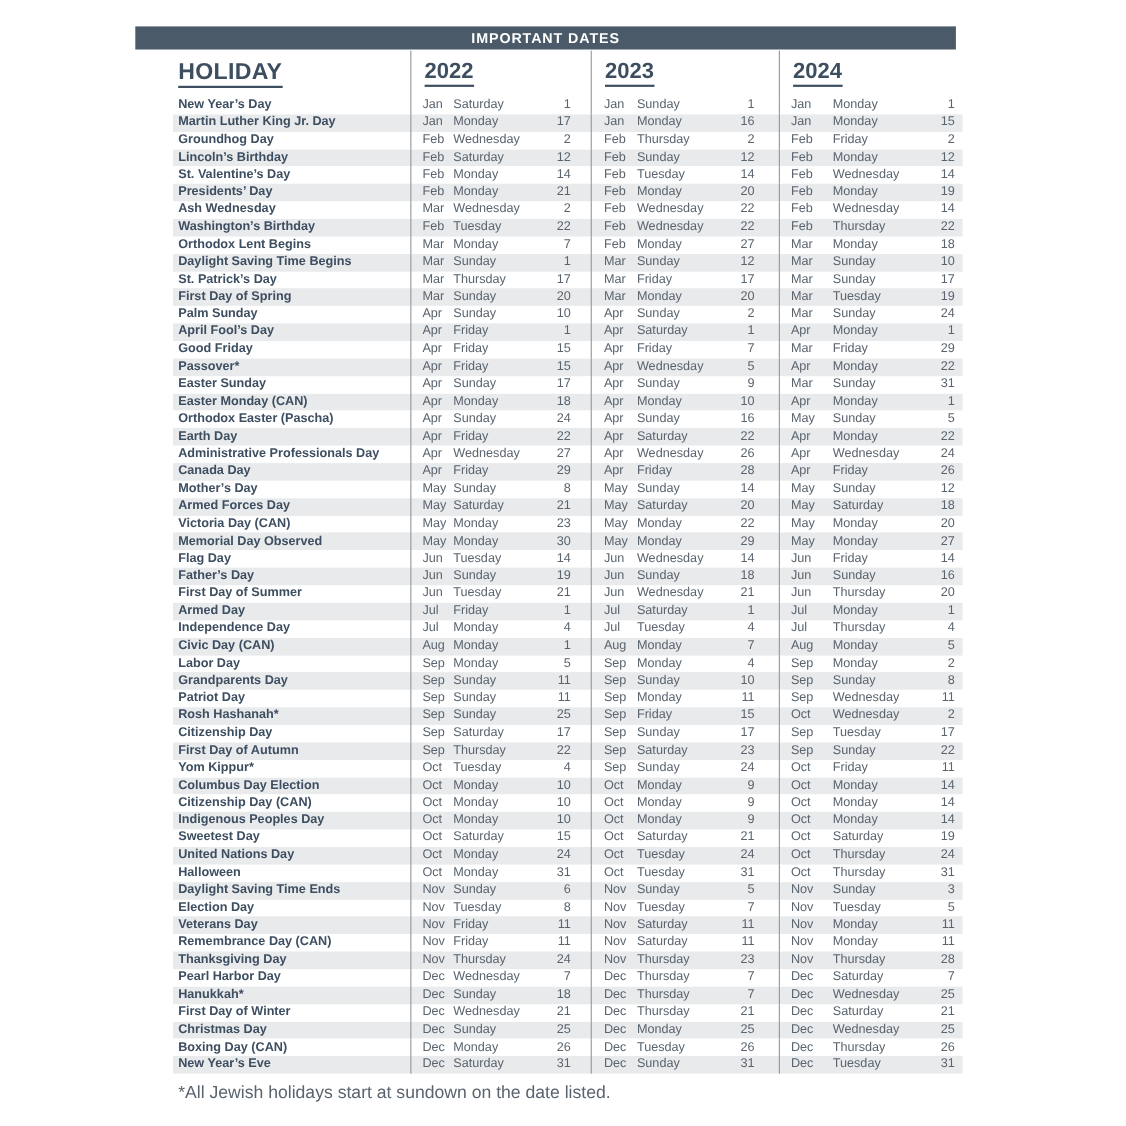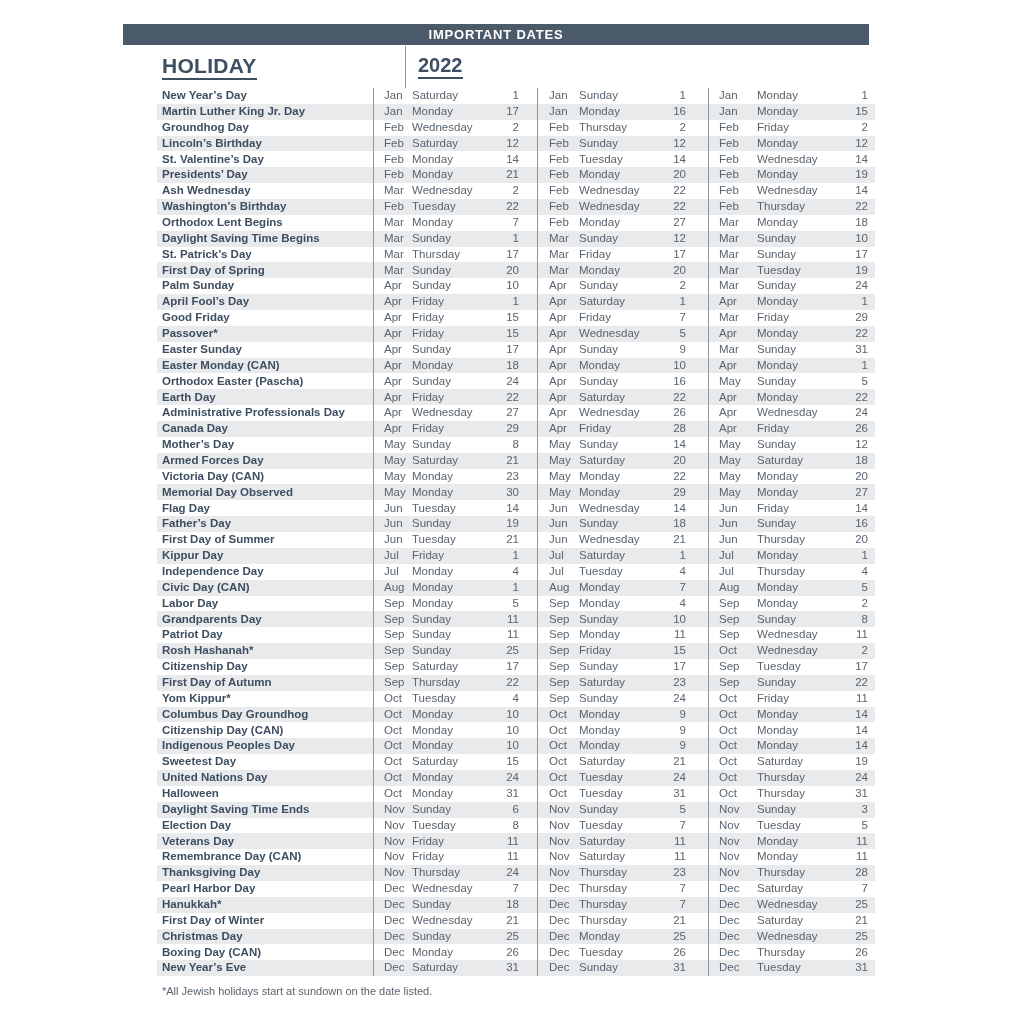--- a/index.html
+++ b/index.html
@@ -17,21 +17,21 @@
     font-weight:bold; font-size:13px; letter-spacing:0.8px;
   }
 
   .table { position:absolute; left:123px; top:46px; width:752px; }
 
   .hrow, .row {
     display:grid;
     grid-template-columns:250px 164px 171px 167px;
   }
 
-  .hrow { height:42px;gap:32px; }
+  .hrow { height:42px; }
   .hcell { display:flex; align-items:center; }
   .hcell.year { border-left:1px solid var(--divider,#8e979e); padding-left:12px; }
   .hcell.holiday { padding-left:39px; }
   .htext {
     font-weight:bold; color:var(--head,#3d4e60);
     border-bottom:2.5px solid var(--head,#3d4e60); padding-bottom:2px;
     line-height:1;
   }
   .hcell.holiday .htext { font-size:21px; letter-spacing:0.3px; }
   .hcell.year .htext { font-size:20px; }
@@ -53,40 +53,46 @@
   .cell.y1 { padding-left:11px; padding-right:22px; }
   .cell.y2 { padding-left:10px; padding-right:7px; }
   .mon { width:28px; }
   .y1 .mon { width:30px; }
   .y2 .mon { width:38px; }
   .wd { flex:1; }
   .num { width:34px; text-align:right; }
 
   .footnote {
     position:absolute; left:162px; top:985px;
-    font-size:11px; color:var(--date,#5a646e);
+    font-size:16px; color:var(--date,#5a646e);
   }
 </style>
 </head>
 <body>
 
 <div class="page">
 
   <div class="titlebar">
     <span>IMPORTANT DATES</span>
   </div>
 
   <div class="table">
     <div class="hrow">
       <div class="hcell holiday">
         <span class="htext">HOLIDAY</span>
       </div>
       <div class="hcell year">
         <span class="htext">2022</span>
       </div>
+      <div class="hcell year">
+        <span class="htext">2023</span>
+      </div>
+      <div class="hcell year">
+        <span class="htext">2024</span>
+      </div>
     </div>
     <div id="table-body">
   <div class="row">
     <div class="cell holiday">New Year’s Day</div>
     <div class="cell year y0">
       <span class="mon">Jan</span>
       <span class="wd">Saturday</span>
       <span class="num">1</span>
     </div>
     <div class="cell year y1">
@@ -627,21 +633,21 @@
       <span class="num">21</span>
     </div>
     <div class="cell year y2">
       <span class="mon">Jun</span>
       <span class="wd">Thursday</span>
       <span class="num">20</span>
     </div>
   </div>
 
   <div class="row">
-    <div class="cell holiday">Kippur Day</div>
+    <div class="cell holiday">Armed Day</div>
     <div class="cell year y0">
       <span class="mon">Jul</span>
       <span class="wd">Friday</span>
       <span class="num">1</span>
     </div>
     <div class="cell year y1">
       <span class="mon">Jul</span>
       <span class="wd">Saturday</span>
       <span class="num">1</span>
     </div>
@@ -817,21 +823,21 @@
       <span class="num">24</span>
     </div>
     <div class="cell year y2">
       <span class="mon">Oct</span>
       <span class="wd">Friday</span>
       <span class="num">11</span>
     </div>
   </div>
 
   <div class="row">
-    <div class="cell holiday">Columbus Day Groundhog</div>
+    <div class="cell holiday">Columbus Day Election</div>
     <div class="cell year y0">
       <span class="mon">Oct</span>
       <span class="wd">Monday</span>
       <span class="num">10</span>
     </div>
     <div class="cell year y1">
       <span class="mon">Oct</span>
       <span class="wd">Monday</span>
       <span class="num">9</span>
     </div>

